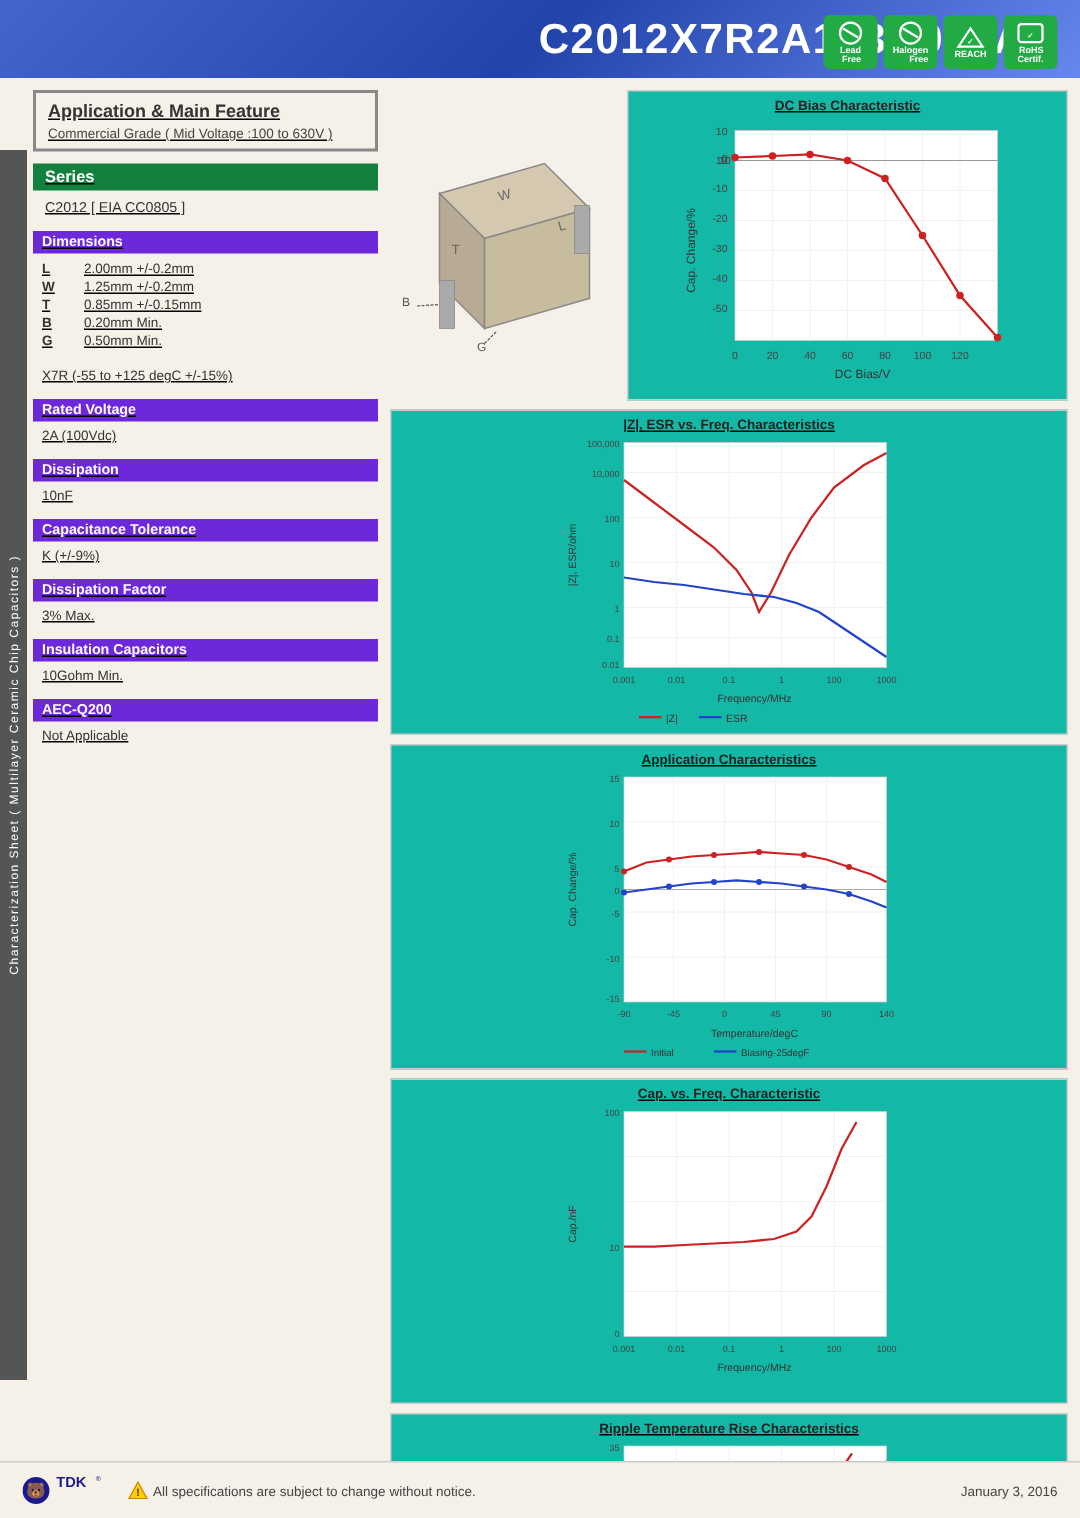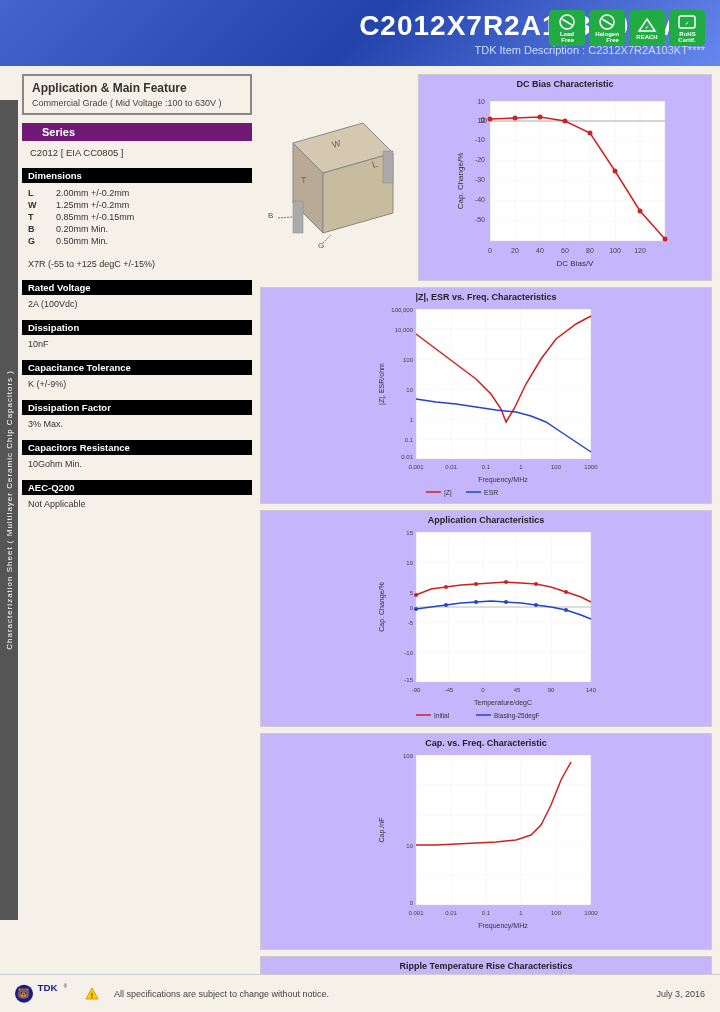--- a/index.html
+++ b/index.html
@@ -75,20 +75,21 @@
       white-space: nowrap;
       letter-spacing: 1px;
     }
 
     
     .main-content {
       display: flex;
       padding: 8px 8px 8px 22px;
       gap: 8px;
       height: 920px;
+      text-decoration: underline;
     }
 
     
     .left-panel {
       width: 230px;
       flex-shrink: 0;
     }
     .section-content {
       padding: 2px 8px;
       font-size: 9.5px;
@@ -106,25 +107,25 @@
       font-weight: bold;
       color: #333;
       margin-bottom: 3px;
     }
     .app-feature-content {
       font-size: 9px;
       color: #444;
     }
 
     .series-box {
-      background: #701a75;
+      background: #15803d;
       color: white;
       font-size: 11px;
       font-weight: bold;
-      padding: 3px 20px;
+      padding: 3px 8px;
       margin-bottom: 4px;
     }
 
     .spec-row {
       display: flex;
       gap: 8px;
       padding: 1px 0;
     }
     .spec-label {
       width: 20px;
@@ -133,21 +134,21 @@
     }
     .spec-value {
       color: #333;
       text-align: center;
     }
 
     .spec-section {
       margin-bottom: 10px;
     }
     .spec-section-title {
-      background: #000000;
+      background: #6d28d9;
       color: white;
       font-size: 9.5px;
       font-weight: bold;
       padding: 2px 6px;
       margin-bottom: 3px;
     }
     .spec-section-content {
       font-size: 9px;
       color: #333;
       padding: 1px 6px;
@@ -183,21 +184,21 @@
     }
 
     .charts-grid {
       display: grid;
       grid-template-columns: 1fr;
       gap: 6px;
       flex: 1;
     }
 
     .chart-container {
-      background: #c4b5fd;
+      background: #14b8a6;
       border: 1px solid #ccc;
       padding: 4px;
       display: flex;
       flex-direction: column;
     }
 
     
     .footer {
       position: absolute;
       bottom: 0;
@@ -211,40 +212,39 @@
       padding: 0 15px;
       gap: 10px;
     }
     .tdk-logo {
       width: 60px;
       height: 28px;
     }
     .footer-warning {
       display: flex;
       align-items: center;
-      gap: 15px;
+      gap: 3px;
       font-size: 9px;
       color: #444;
     }
     .footer-date {
       margin-left: auto;
       font-size: 9px;
       color: #444;
     }
 
     svg text {
       font-family: Arial, sans-serif;
     }
   </style>
 </head>
 <body>
 
 <div class="header">
   <div class="header-title">C2012X7R2A103K085AA</div>
-  <div class="header-subtitle">TDK Item Description : C2312X7R2A103KT****</div>
   <div class="header-icons">
     <div class="header-icon-badge badge-lead">
       <svg width="20" height="16" viewBox="0 0 20 16">
           <circle cx="10" cy="8" r="7" fill="none" stroke="white" stroke-width="1.5"></circle>
           <line x1="5" y1="5" x2="15" y2="11" stroke="white" stroke-width="1.5"></line>
         </svg>
       <span style="font-size:6px;margin-top:1px">Lead<br>Free</span>
     </div>
     <div class="header-icon-badge badge-halogen">
       <svg width="20" height="16" viewBox="0 0 20 16">
@@ -330,21 +330,21 @@
       <div class="spec-section-title">Capacitance Tolerance</div>
       <div class="spec-section-content">K (+/-9%)</div>
     </div>
 
     <div class="spec-section">
       <div class="spec-section-title">Dissipation Factor</div>
       <div class="spec-section-content">3% Max.</div>
     </div>
 
     <div class="spec-section">
-      <div class="spec-section-title">Capacitors Resistance</div>
+      <div class="spec-section-title">Insulation Capacitors</div>
       <div class="spec-section-content">10Gohm Min.</div>
     </div>
 
     <div class="spec-section">
       <div class="spec-section-title">AEC-Q200</div>
       <div class="spec-section-content">Not Applicable</div>
     </div>
 
   </div>
 
@@ -634,14 +634,14 @@
 
   <div class="footer-warning">
 
     <svg width="14" height="14" viewBox="0 0 14 14">
       <polygon points="7,1 13,12 1,12" fill="#ffcc00" stroke="#cc8800" stroke-width="0.8"></polygon>
       <text x="7" y="10.5" text-anchor="middle" font-size="7" font-weight="bold" fill="#333">!</text>
     </svg>
     <span>All specifications are subject to change without notice.</span>
   </div>
 
-  <div class="footer-date">July 3, 2016</div>
+  <div class="footer-date">January 3, 2016</div>
 </div>
 
 </body></html>

